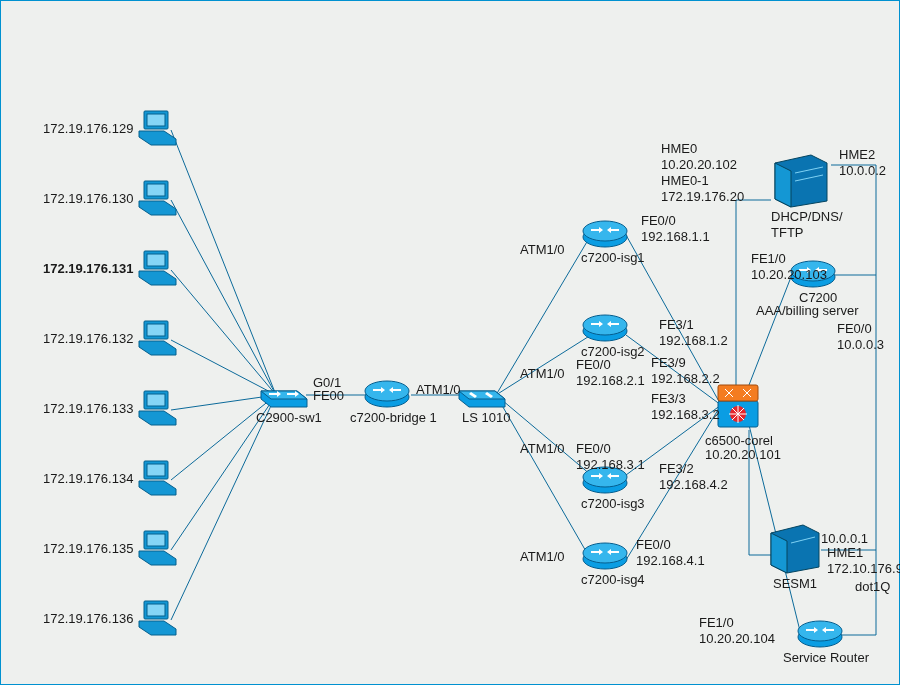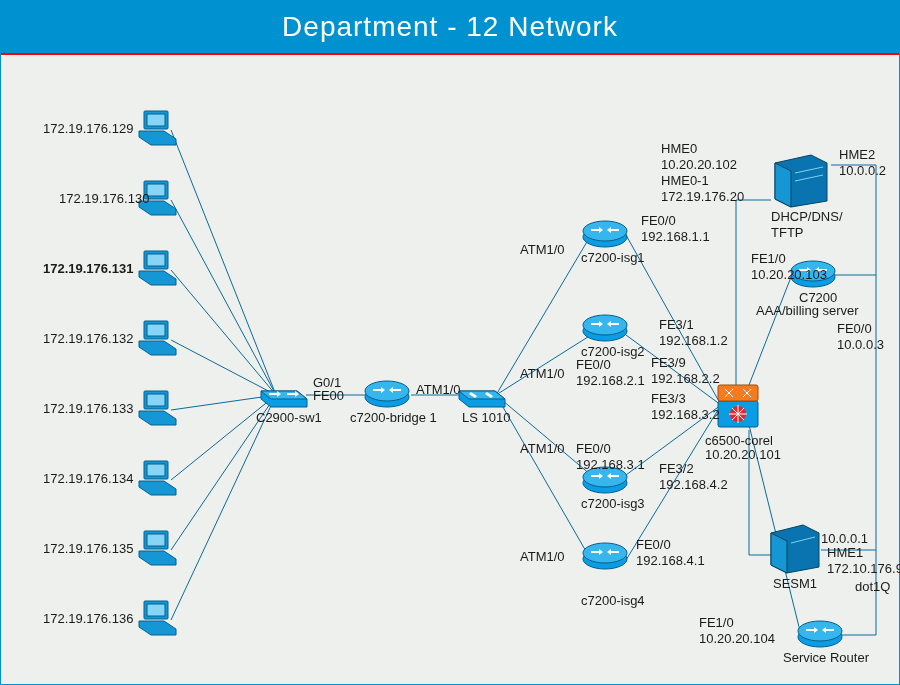--- a/index.html
+++ b/index.html
@@ -53,23 +53,20 @@
   .srv-body { fill:#0a74b1; stroke:#04445f; stroke-width:1; }
   .srv-front{ fill:#1497d4; stroke:#04445f; stroke-width:1; }
   .core-orange { fill:#f47c20; stroke:#a34b0b; }
   .arrow { fill:#fff; }
 </style>
 </head>
 <body>
 
 <div class="canvas">
 
-  <div class="title-bar">
-    <span>Department - 12 Network</span>
-  </div>
 
   <svg class="net">
     <g stroke="#0c6a9a" stroke-width="1" fill="none">
 
       <line x1="170" y1="75" x2="275" y2="340"></line>
       <line x1="170" y1="145" x2="275" y2="340"></line>
       <line x1="170" y1="215" x2="275" y2="340"></line>
       <line x1="170" y1="285" x2="275" y2="340"></line>
       <line x1="170" y1="355" x2="275" y2="340"></line>
       <line x1="170" y1="425" x2="275" y2="340"></line>
@@ -117,21 +114,21 @@
   </div>
   <div class="label" style="left:42px; top:120px;">172.19.176.129</div>
 
   <div class="icon" style="left:135px; top:178px;">
     <svg width="42" height="38">
         <polygon class="pc-body" points="3,22 28,22 40,30 40,36 15,36 3,28"></polygon>
         <rect class="pc-body" x="8" y="2" width="24" height="18" rx="1"></rect>
         <rect class="pc-screen" x="11" y="5" width="18" height="12"></rect>
       </svg>
   </div>
-  <div class="label" style="left:58px; top:190px;text-align:right;">172.19.176.130</div>
+  <div class="label" style="left:42px; top:190px;text-align:right;">172.19.176.130</div>
 
   <div class="icon" style="left:135px; top:248px;">
     <svg width="42" height="38">
         <polygon class="pc-body" points="3,22 28,22 40,30 40,36 15,36 3,28"></polygon>
         <rect class="pc-body" x="8" y="2" width="24" height="18" rx="1"></rect>
         <rect class="pc-screen" x="11" y="5" width="18" height="12"></rect>
       </svg>
   </div>
   <div class="label" style="left:42px; top:260px;font-weight:bold;">172.19.176.131</div>
 
@@ -255,21 +252,21 @@
   <div class="icon" style="left:580px; top:540px;">
     <svg width="48" height="30">
         <ellipse class="rt-disk" cx="24" cy="18" rx="22" ry="10"></ellipse>
         <ellipse class="rt-top" cx="24" cy="12" rx="22" ry="10"></ellipse>
         <g class="arrow">
           <polygon points="10,10 18,10 18,8 22,11 18,14 18,12 10,12"></polygon>
           <polygon points="38,10 30,10 30,8 26,11 30,14 30,12 38,12"></polygon>
         </g>
       </svg>
   </div>
-  <div class="label" style="left:580px; top:592px;">c7200-isg4</div>
+  <div class="label" style="left:580px; top:571px;">c7200-isg4</div>
 
   <div class="icon" style="left:712px; top:380px;">
     <svg width="50" height="50">
       <rect class="sw-body" x="5" y="20" width="40" height="26" rx="2"></rect>
       <rect class="core-orange" x="5" y="4" width="40" height="16" rx="2"></rect>
       <g stroke="#fff" stroke-width="1">
           <line x1="12" y1="8" x2="20" y2="16"></line>
           <line x1="20" y1="8" x2="12" y2="16"></line>
           <line x1="30" y1="8" x2="38" y2="16"></line>
           <line x1="38" y1="8" x2="30" y2="16"></line>

